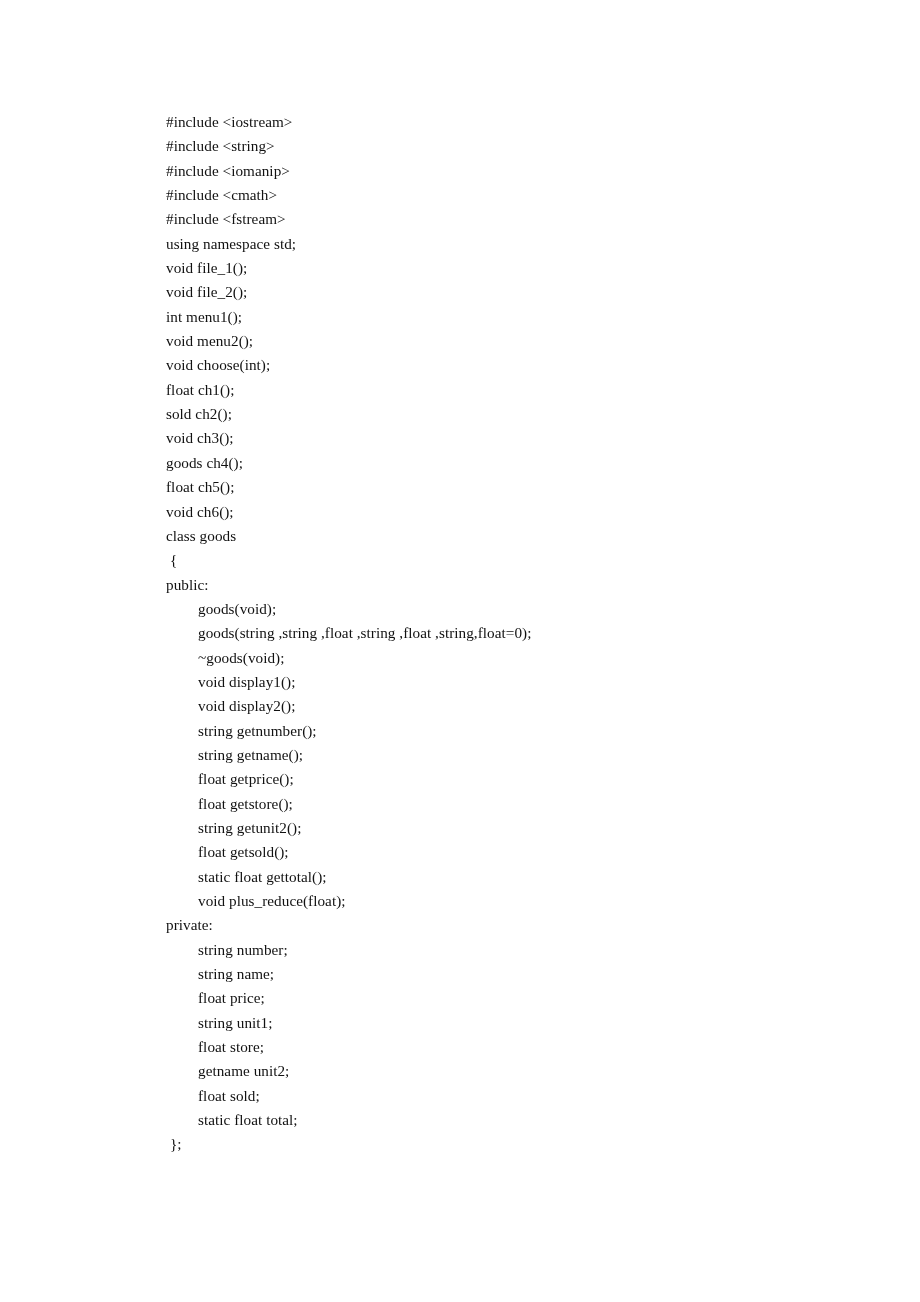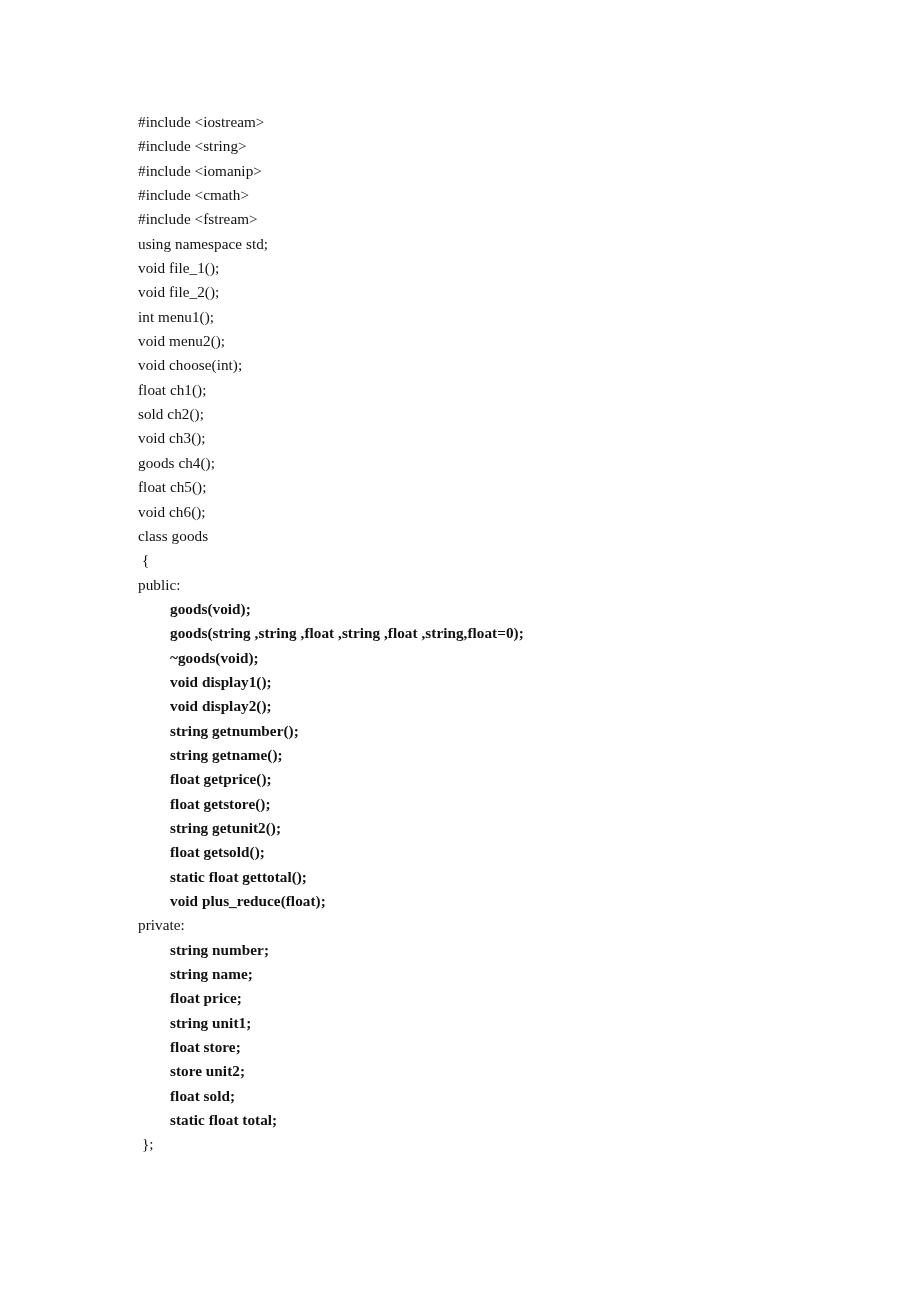--- a/index.html
+++ b/index.html
@@ -35,25 +35,25 @@
 
   .code-line {
     font-family: "Liberation Serif", "DejaVu Serif", serif;
     font-size: 15.2px;
     line-height: 24.35px;
     height: 24.35px;
     color: #111111;
     white-space: pre;
     letter-spacing: 0.05px;
     text-rendering: optimizeLegibility;
+    margin-left: 28px;
   }
 
   .code-line.indent-1 {
     padding-left: 32px;
-    font-weight: bold;
   }
 
   .code-line.indent-brace {
     padding-left: 4px;
   }
 </style>
 </head>
 <body>
 
 <div id="page" style="background: rgb(255, 255, 255);">
@@ -90,18 +90,18 @@
       <div class="code-line indent-1">string getunit2();</div>
       <div class="code-line indent-1">float getsold();</div>
       <div class="code-line indent-1">static float gettotal();</div>
       <div class="code-line indent-1">void plus_reduce(float);</div>
       <div class="code-line">private:</div>
       <div class="code-line indent-1">string number;</div>
       <div class="code-line indent-1">string name;</div>
       <div class="code-line indent-1">float price;</div>
       <div class="code-line indent-1">string unit1;</div>
       <div class="code-line indent-1">float store;</div>
-      <div class="code-line indent-1">store unit2;</div>
+      <div class="code-line indent-1">getname unit2;</div>
       <div class="code-line indent-1">float sold;</div>
       <div class="code-line indent-1">static float total;</div>
       <div class="code-line indent-brace">};</div>
     </div>
 </div>
 
 </body></html>

